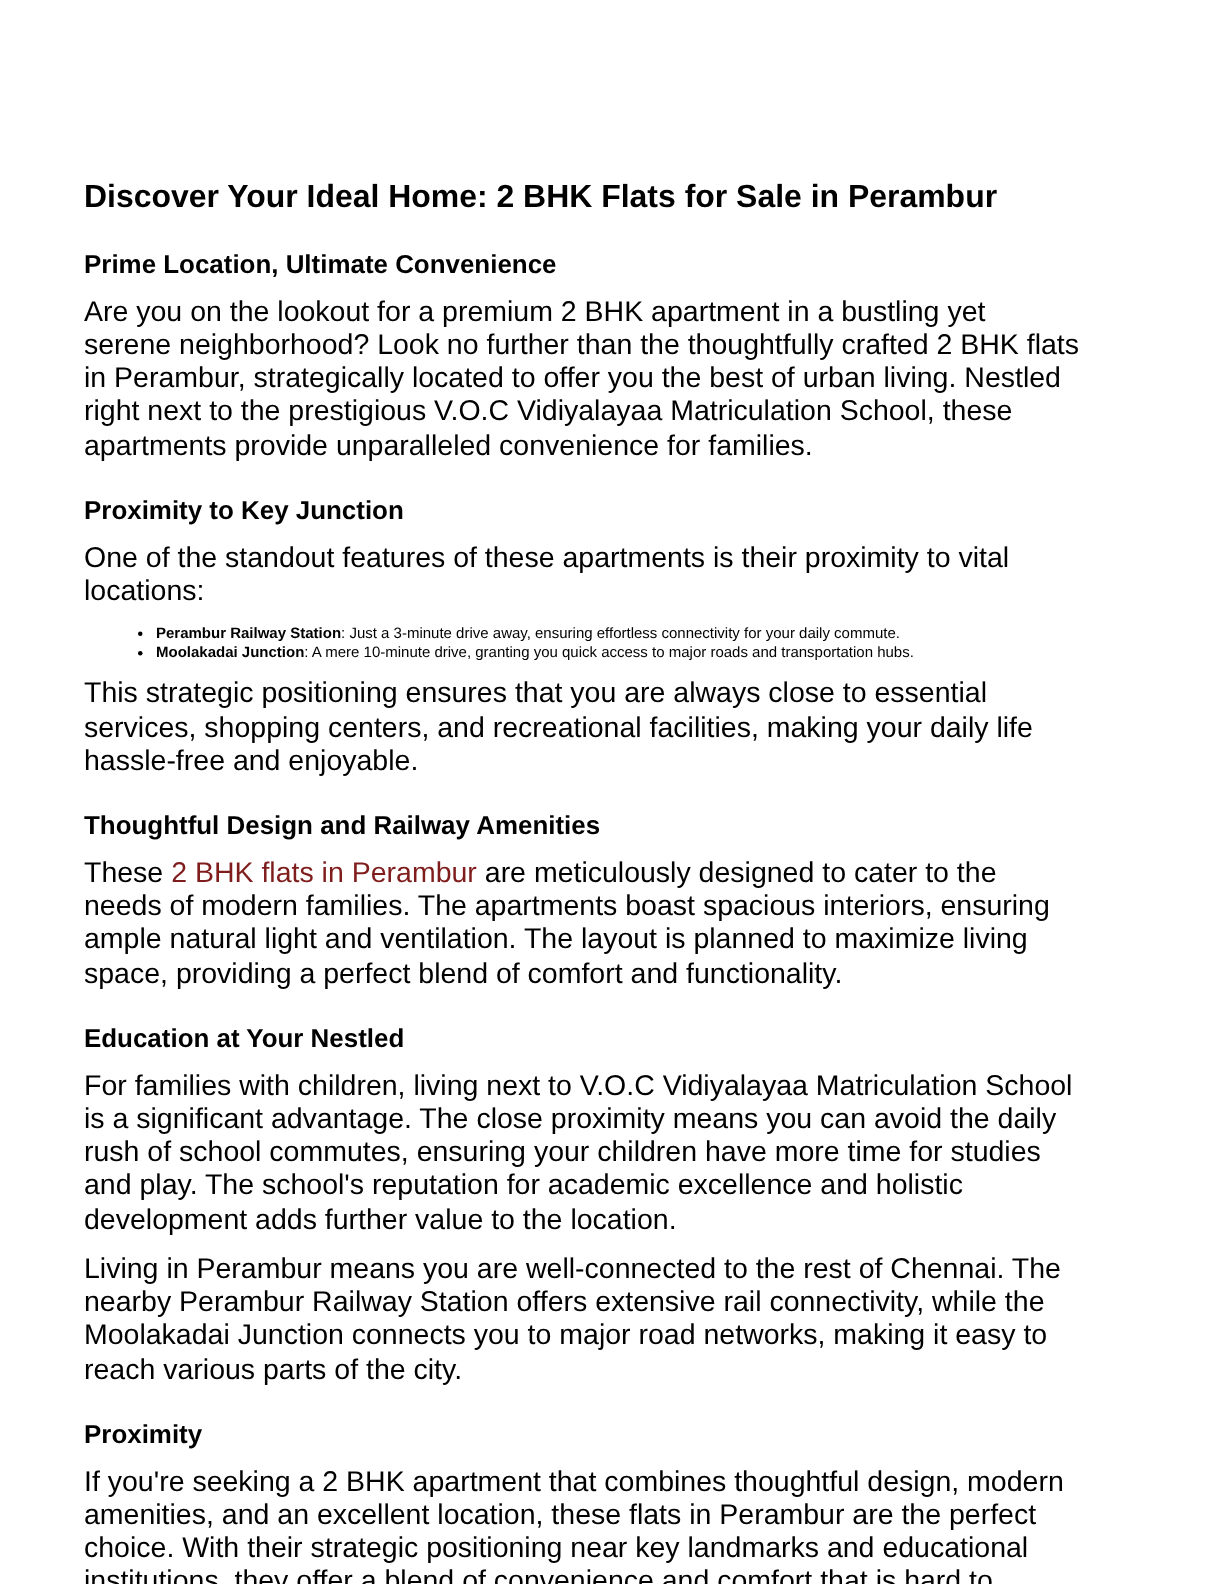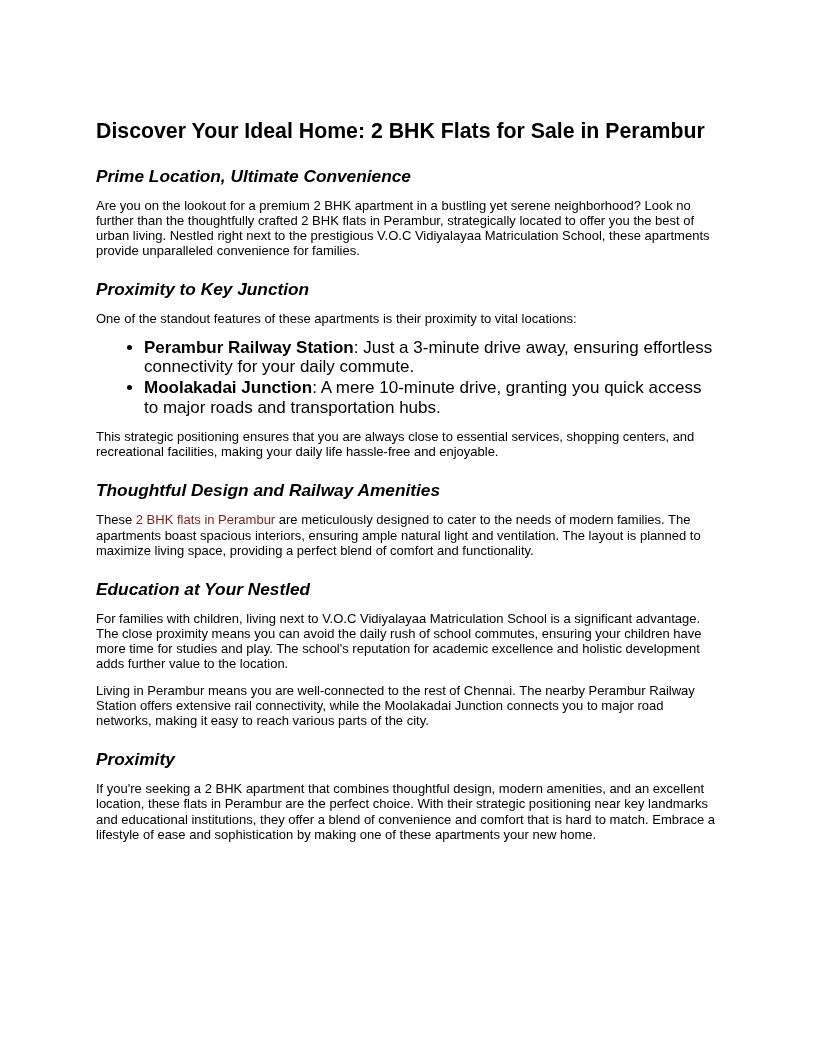--- a/index.html
+++ b/index.html
@@ -3,47 +3,46 @@
 <meta charset="utf-8">
 <style>
   html, body { margin: 0; padding: 0; background: #ffffff; }
   .page {
     position: relative;
     width: 816px;
     height: 1056px;
     margin: 0 auto;
     background: #ffffff;
     box-sizing: border-box;
-    padding: 119px 96px 0 96px;
+    padding: 119px 96px 0 56px;
     font-family: "Liberation Sans", sans-serif;
     color: #000000;
     overflow: hidden;
   }
   h1.doc-title {
     font-size: 21.3px;
     line-height: 1.21;
     font-weight: bold;
     margin: 0;
   }
   h2.section-heading {
     font-size: 17.3px;
     line-height: 1.15;
     font-weight: bold;
     margin: 22px 0 11px 0;
-    font-style: italic;
   }
   p.body-text {
-    font-size: 13px;
+    font-size: 19px;
     line-height: 1.17;
     margin: 0 0 11px 0;
   }
   ul.landmark-list {
     margin: 0 0 11px 0;
     padding-left: 48px;
-    font-size: 17px;
+    font-size: 10px;
     line-height: 1.17;
   }
   ul.landmark-list li { margin: 0 0 1px 0; }
   .bold-term { font-weight: bold; }
   a.doc-link { color: #7f1d1d; text-decoration: none; cursor: pointer; }
 </style>
 </head>
 <body>
 
 <div class="page">

